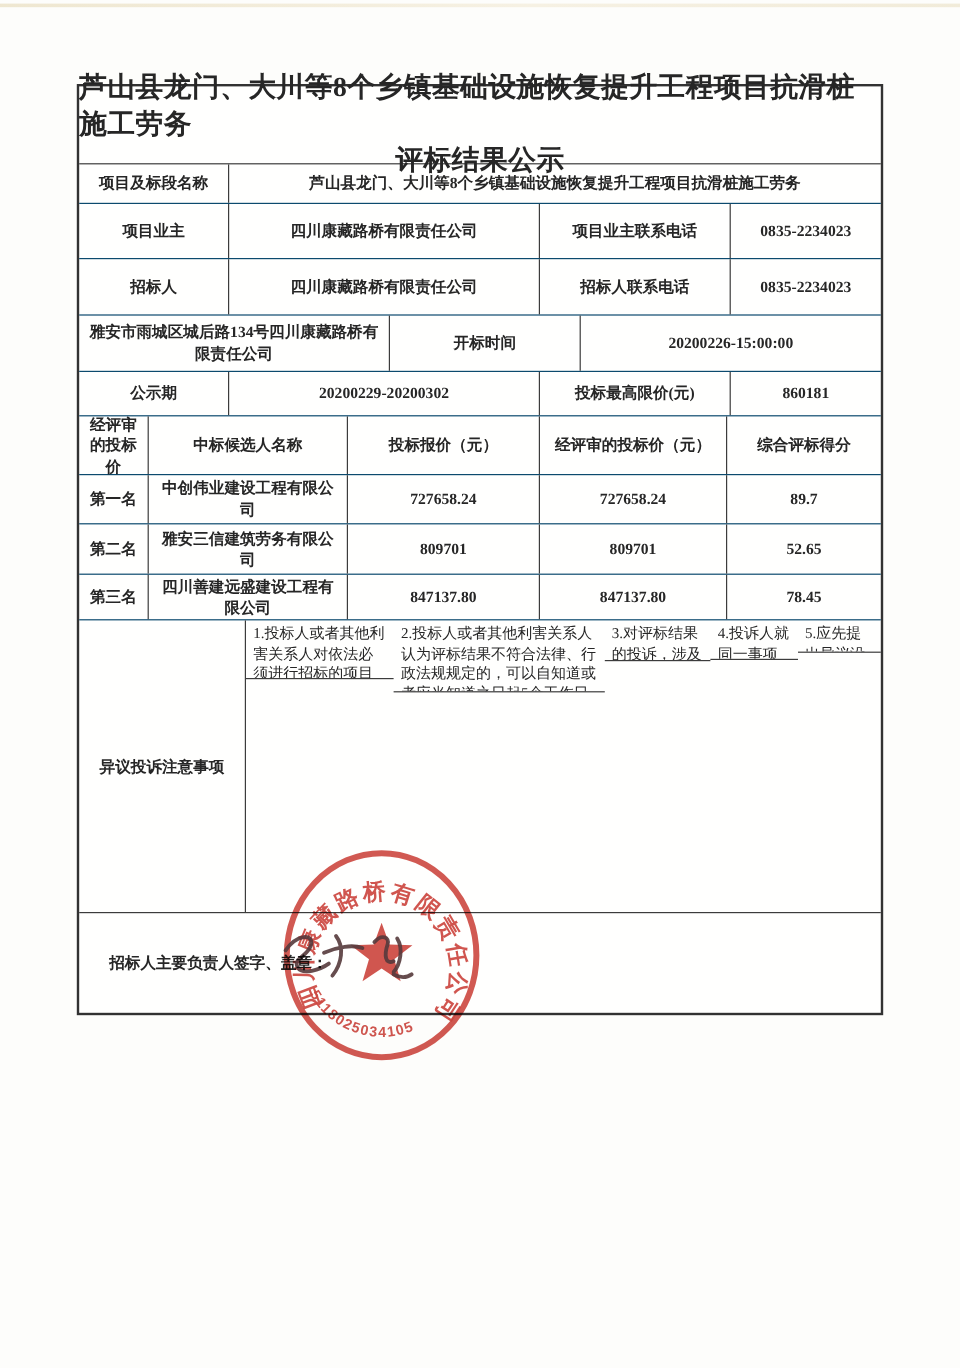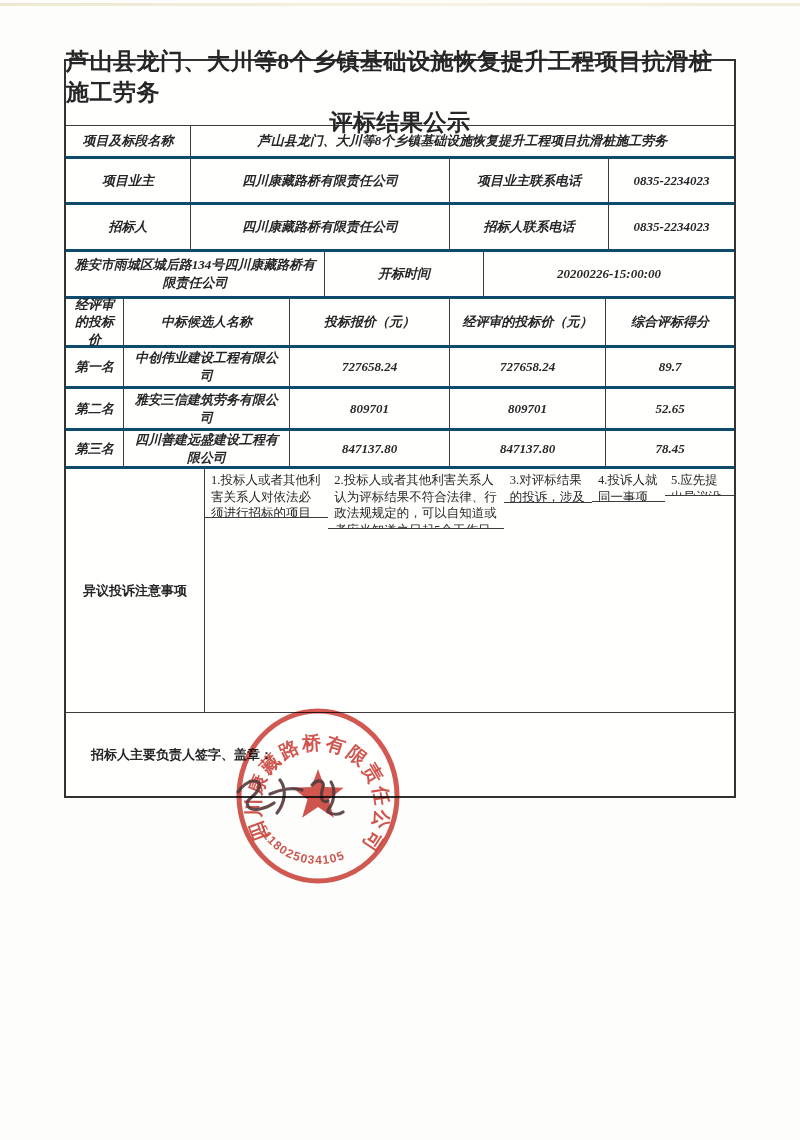--- a/index.html
+++ b/index.html
@@ -3,22 +3,22 @@
 <meta charset="utf-8">
 <style>
   html,body{margin:0;padding:0;background:#e9e9e9;}
   .page{
     position:relative;width:800px;height:1140px;margin:0 auto;
     background:#fdfdfb;overflow:hidden;
     font-family:"Liberation Serif","DejaVu Serif",serif;color:#262626;
   }
   .scan-top{position:absolute;left:0;top:3px;width:100%;height:3px;
     background:linear-gradient(90deg,#ece3c9,#f5efdf 55%,#efe8d3);opacity:.85;}
-  .doc{position:absolute;left:64px;top:59px;width:672px;border:2px solid #323232;background:#fffffe;box-sizing:border-box;}
-  .row{display:flex;border-bottom:3px solid #0c4a6e;box-sizing:border-box;font-style:italic;}
+  .doc{position:absolute;left:64px;top:70px;width:672px;border:2px solid #323232;background:#fffffe;box-sizing:border-box;}
+  .row{display:flex;border-bottom:1px solid #0c4a6e;box-sizing:border-box;}
   .c{border-right:1px solid #3c3c3c;display:flex;align-items:center;justify-content:center;
      text-align:center;padding:2px 6px;box-sizing:border-box;font-size:13px;font-weight:600;line-height:1.35;}
   .c.last{border-right:none;}
   .w1{width:125px}.w2{width:259px}.w3{width:159px}.w4{flex:1}
   .k1{width:58px}.k2{width:166px}.k3{width:160px}.k4{width:156px}.k5{flex:1}
   .title-row{height:64px;display:flex;flex-direction:column;align-items:center;justify-content:center;
      border-bottom:1px solid #3c3c3c;font-size:23px;font-weight:700;line-height:1.32;letter-spacing:.5px;}
   .r-name{height:33px}.r-owner{height:46px}.r-bidder{height:47px}.r-place{height:47px}.r-period{height:37px}
   .cand-h{height:49px}.cand-r1{height:41px}.cand-r2{height:42px}.cand-r3{height:38px}
   .notices{display:flex;height:244px;border-bottom:1px solid #3c3c3c;box-sizing:border-box;}
@@ -63,20 +63,26 @@
       <div class="c w3">招标人联系电话</div>
       <div class="c w4 last">0835-2234023</div>
     </div>
 
     <div class="row r-place">
       <div class="c w2">雅安市雨城区城后路134号四川康藏路桥有限责任公司</div>
       <div class="c w3">开标时间</div>
       <div class="c w4 last">20200226-15:00:00</div>
     </div>
 
+    <div class="row r-period">
+      <div class="c w1">公示期</div>
+      <div class="c w2">20200229-20200302</div>
+      <div class="c w3">投标最高限价(元)</div>
+      <div class="c w4 last">860181</div>
+    </div>
 
     <div class="row cand-h">
       <div class="c k1">经评审的投标价</div>
       <div class="c k2">中标候选人名称</div>
       <div class="c k3">投标报价（元）</div>
       <div class="c k4">经评审的投标价（元）</div>
       <div class="c k5 last">综合评标得分</div>
     </div>
 
     <div class="row cand-r1">

